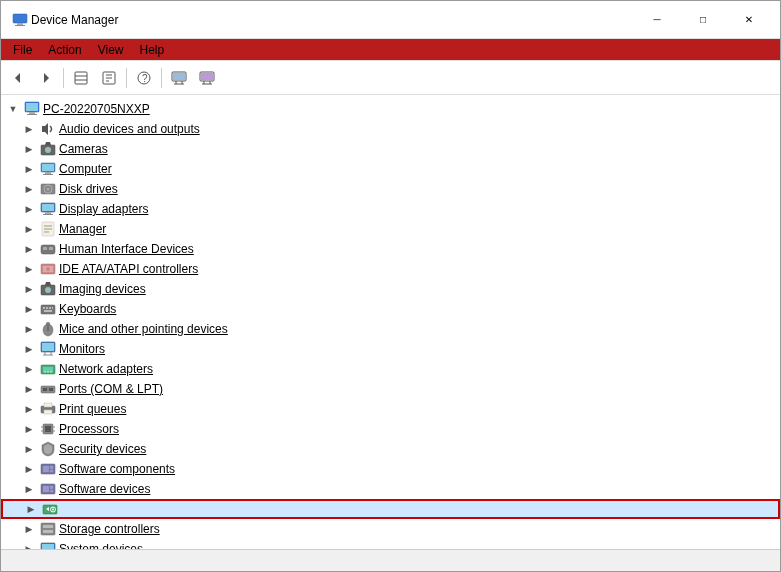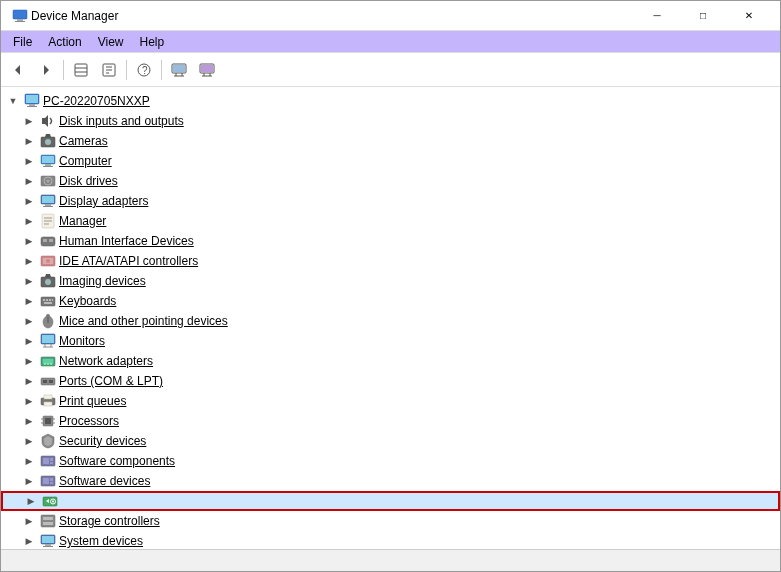--- a/index.html
+++ b/index.html
@@ -9,21 +9,21 @@
       background: #f0f0f0;
       display: flex;
       flex-direction: column;
       width: 781px;
       height: 572px;
       border: 1px solid #999;
     }
     
     .title-bar {
       background: #fff;
-      height: 30px;
+      height: 38px;
       display: flex;
       align-items: center;
       padding: 0 8px;
       border-bottom: 1px solid #ddd;
       user-select: none;
     }
     .title-bar-text {
       flex: 1;
       font-size: 12px;
       color: #000;
@@ -40,21 +40,21 @@
       cursor: pointer;
       display: flex;
       align-items: center;
       justify-content: center;
       font-size: 10px;
       color: #000;
     }
 
     
     .menu-bar {
-      background: #c4b5fd;
+      background: #b91c1c;
       height: 22px;
       display: flex;
       align-items: center;
       padding: 0 4px;
       border-bottom: 1px solid #ddd;
     }
     .menu-item {
       padding: 2px 8px;
       cursor: pointer;
       font-size: 12px;
@@ -272,21 +272,21 @@
 
     <div id="tree-items-container">
         <div class="tree-item indent-1">
     <span class="expand-icon" style="color:#555;font-size:9px;">▶</span>
     <span class="item-icon">
             <svg width="16" height="16" viewBox="0 0 16 16">
               <path d="M8 2 L5 5 L2 5 L2 11 L5 11 L8 14 Z" fill="#555"></path>
               <path d="M10 5 Q13 8 10 11" fill="none" stroke="#555" stroke-width="1.5"></path>
             </svg>
           </span>
-    <span class="item-label">Disk inputs and outputs</span>
+    <span class="item-label">Audio devices and outputs</span>
   </div>
         <div class="tree-item indent-1">
     <span class="expand-icon" style="color:#555;font-size:9px;">▶</span>
     <span class="item-icon">
             <svg width="16" height="16" viewBox="0 0 16 16">
               <rect x="1" y="4" width="14" height="10" rx="1" fill="#666" stroke="#444" stroke-width="0.5"></rect>
               <circle cx="8" cy="9" r="3" fill="#9bb"></circle>
               <polygon points="5,4 6,1 10,1 11,4" fill="#555"></polygon>
             </svg>
           </span>

